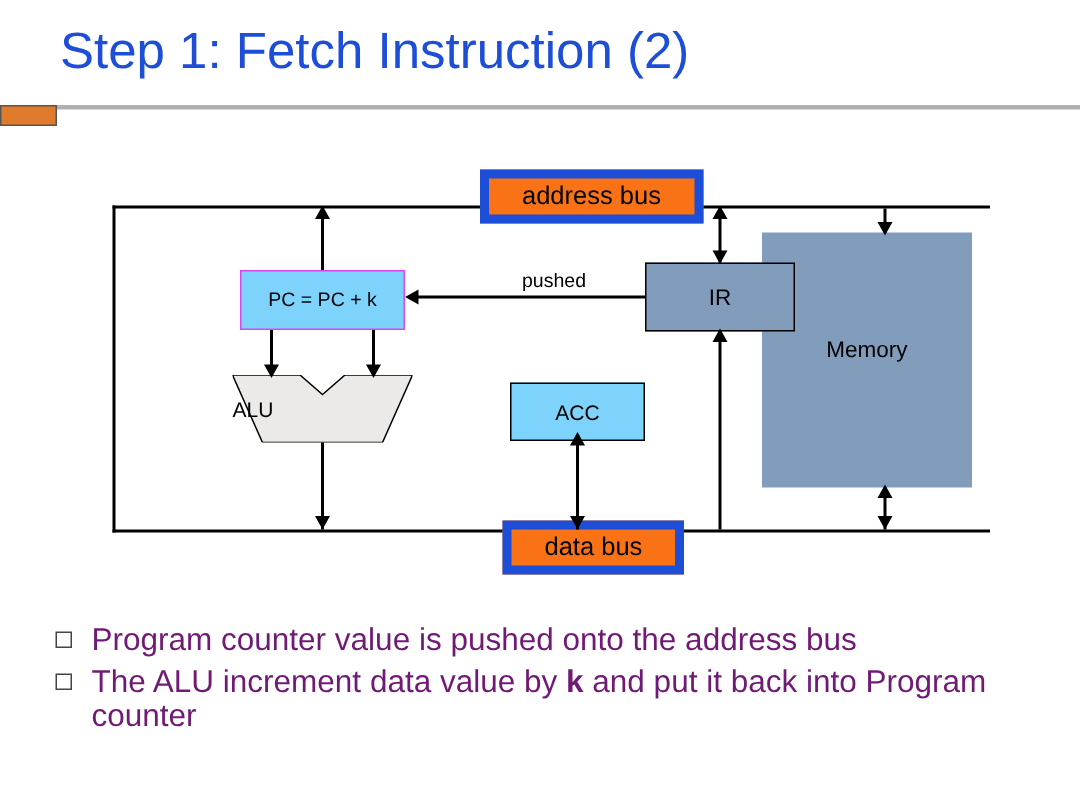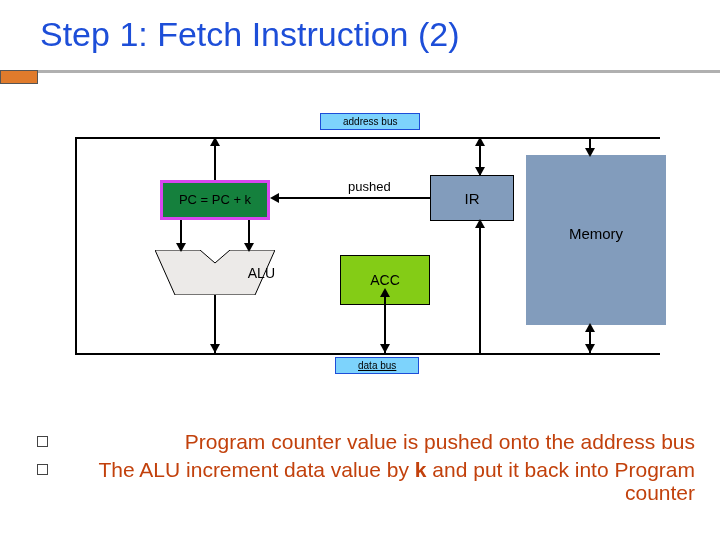--- a/index.html
+++ b/index.html
@@ -39,47 +39,47 @@
     width: 600px; height: 300px;
   }
   
   .box {
     position: absolute;
     box-sizing: border-box;
     text-align: center;
     font-size: 14px;
     display:flex; align-items:center; justify-content:center;
   }
-  .pc { left:100px; top:85px; width:110px; height:40px; background:#15803d; border:3px solid #d946ef; font-size:13px; line-height:1.1; }
-  .ir { left:370px; top:80px; width:84px; height:46px; background:#829cbc; border:1px solid #000; color:#000; font-size:15px; }
-  .mem { left:466px; top:60px; width:140px; height:170px; background:#829cbc; font-size:15px; padding-top:70px; display:block; box-sizing:border-box; }
+  .pc { left:100px; top:85px; width:110px; height:40px; background:#7dd3fc; border:1px solid #d946ef; font-size:13px; line-height:1.1; }
+  .ir { left:370px; top:80px; width:100px; height:46px; background:#829cbc; border:1px solid #000; color:#000; font-size:15px; }
+  .mem { left:448px; top:60px; width:140px; height:170px; background:#829cbc; font-size:15px; padding-top:70px; display:block; box-sizing:border-box; }
   .alu {
     position:absolute;
     left:95px; top:155px; width:120px; height:45px;
-    display:flex; align-items:center; justify-content:flex-end; font-size:14px;
+    display:flex; align-items:center; justify-content:flex-start; font-size:14px;
   }
   .alu svg { position:absolute; left:0; top:0; width:120px; height:45px; }
   .alu span { position:relative; z-index:1; }
-  .acc { left:280px; top:160px; width:90px; height:50px; background:#84cc16; border:1px solid #000; }
+  .acc { left:280px; top:160px; width:90px; height:39px; background:#7dd3fc; border:1px solid #000; }
   
   .buslabel {
     position:absolute;
-    background:#7dd3fc; border:1px solid #1d4ed8;
-    font-size:10px; padding:2px 22px;
+    background:#f97316; border:6px solid #1d4ed8;
+    font-size:17px; padding:2px 22px;
   }
   .addrbus { left:260px; top:18px; }
   .ctrl { position:absolute; left:288px; top:84px; font-size:13px; }
-  .databus { left:275px; top:262px;text-decoration:underline; }
+  .databus { left:275px; top:252px; }
   
   .line { position:absolute; background:#000; }
   
   .bullets {
     position: absolute;
-    left: 35px; top: 430px; right: 25px;
-    font-size: 21px; color:#c2410c;text-align:right;
+    left: 35px; top: 415px; right: 25px;
+    font-size: 21px; color:#701a75;
   }
   .bullets .item { margin-bottom:4px; padding-left:26px; position:relative; line-height:1.12; }
   .bullets .item::before {
     content:""; position:absolute; left:2px; top:6px;
     width:11px; height:11px; border:1.5px solid #444; box-sizing:border-box;
   }
   .bold { font-weight:bold; }
   .arrowhead { position:absolute; width:0; height:0; }
   .ah-up { border-left:5px solid transparent; border-right:5px solid transparent; border-bottom:9px solid #000; }
   .ah-down { border-left:5px solid transparent; border-right:5px solid transparent; border-top:9px solid #000; }

